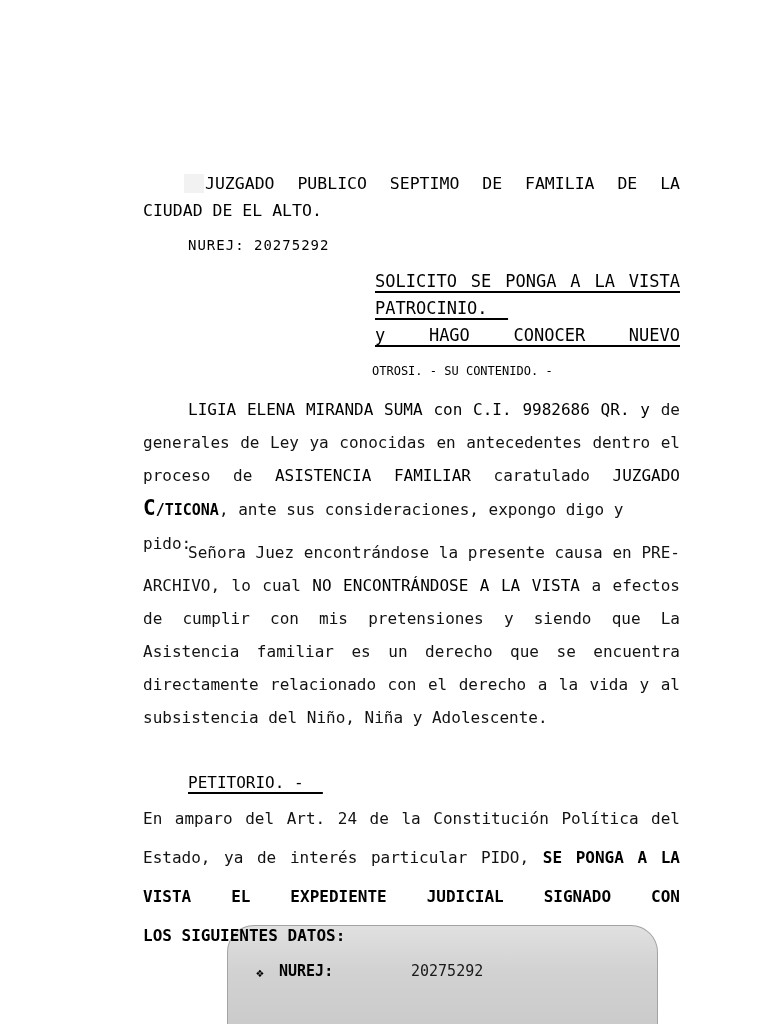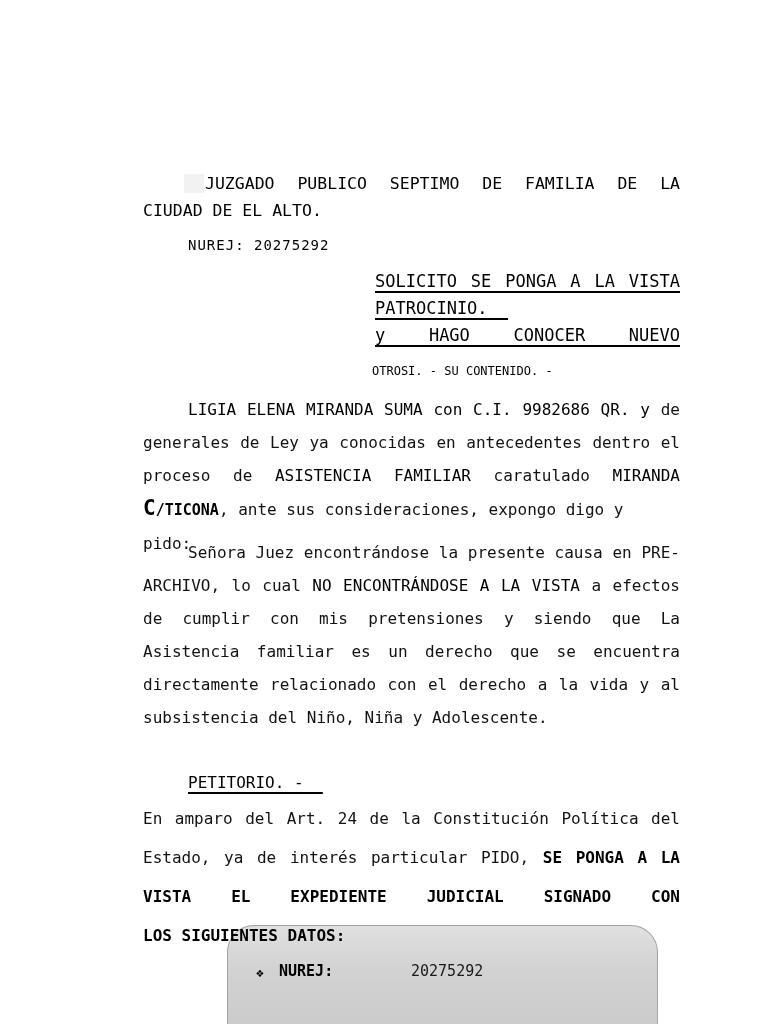--- a/index.html
+++ b/index.html
@@ -98,21 +98,21 @@
 
     <div class="blk otrosi b">OTROSI. - SU CONTENIDO. -</div>
 
     <div class="blk intro para16">
       <div class="line j ind45"><span class="b">LIGIA ELENA MIRANDA SUMA con C.I. 9982686 QR. y</span>
         <span>de</span></div>
       <div class="line j">generales de Ley ya conocidas en antecedentes dentro el</div>
       <div class="line j"><span>proceso de</span>
         <span class="b">ASISTENCIA FAMILIAR</span>
         <span>caratulado</span>
-        <span class="b">MIRANDA</span></div>
+        <span class="b">JUZGADO</span></div>
       <div class="line"><span class="bigc">C</span><span class="smallb">/TICONA</span><span>, ante sus consideraciones, expongo digo y pido:</span></div>
     </div>
 
     <div class="blk bodyp para16">
       <div class="line j ind45">Señora Juez encontrándose la presente causa en PRE-</div>
       <div class="line j"><span>ARCHIVO, lo cual</span>
         <span class="b">NO ENCONTRÁNDOSE A LA VISTA</span>
         <span>a efectos</span></div>
       <div class="line j">de cumplir con mis pretensiones y siendo que La</div>
       <div class="line j">Asistencia familiar es un derecho que se encuentra</div>

